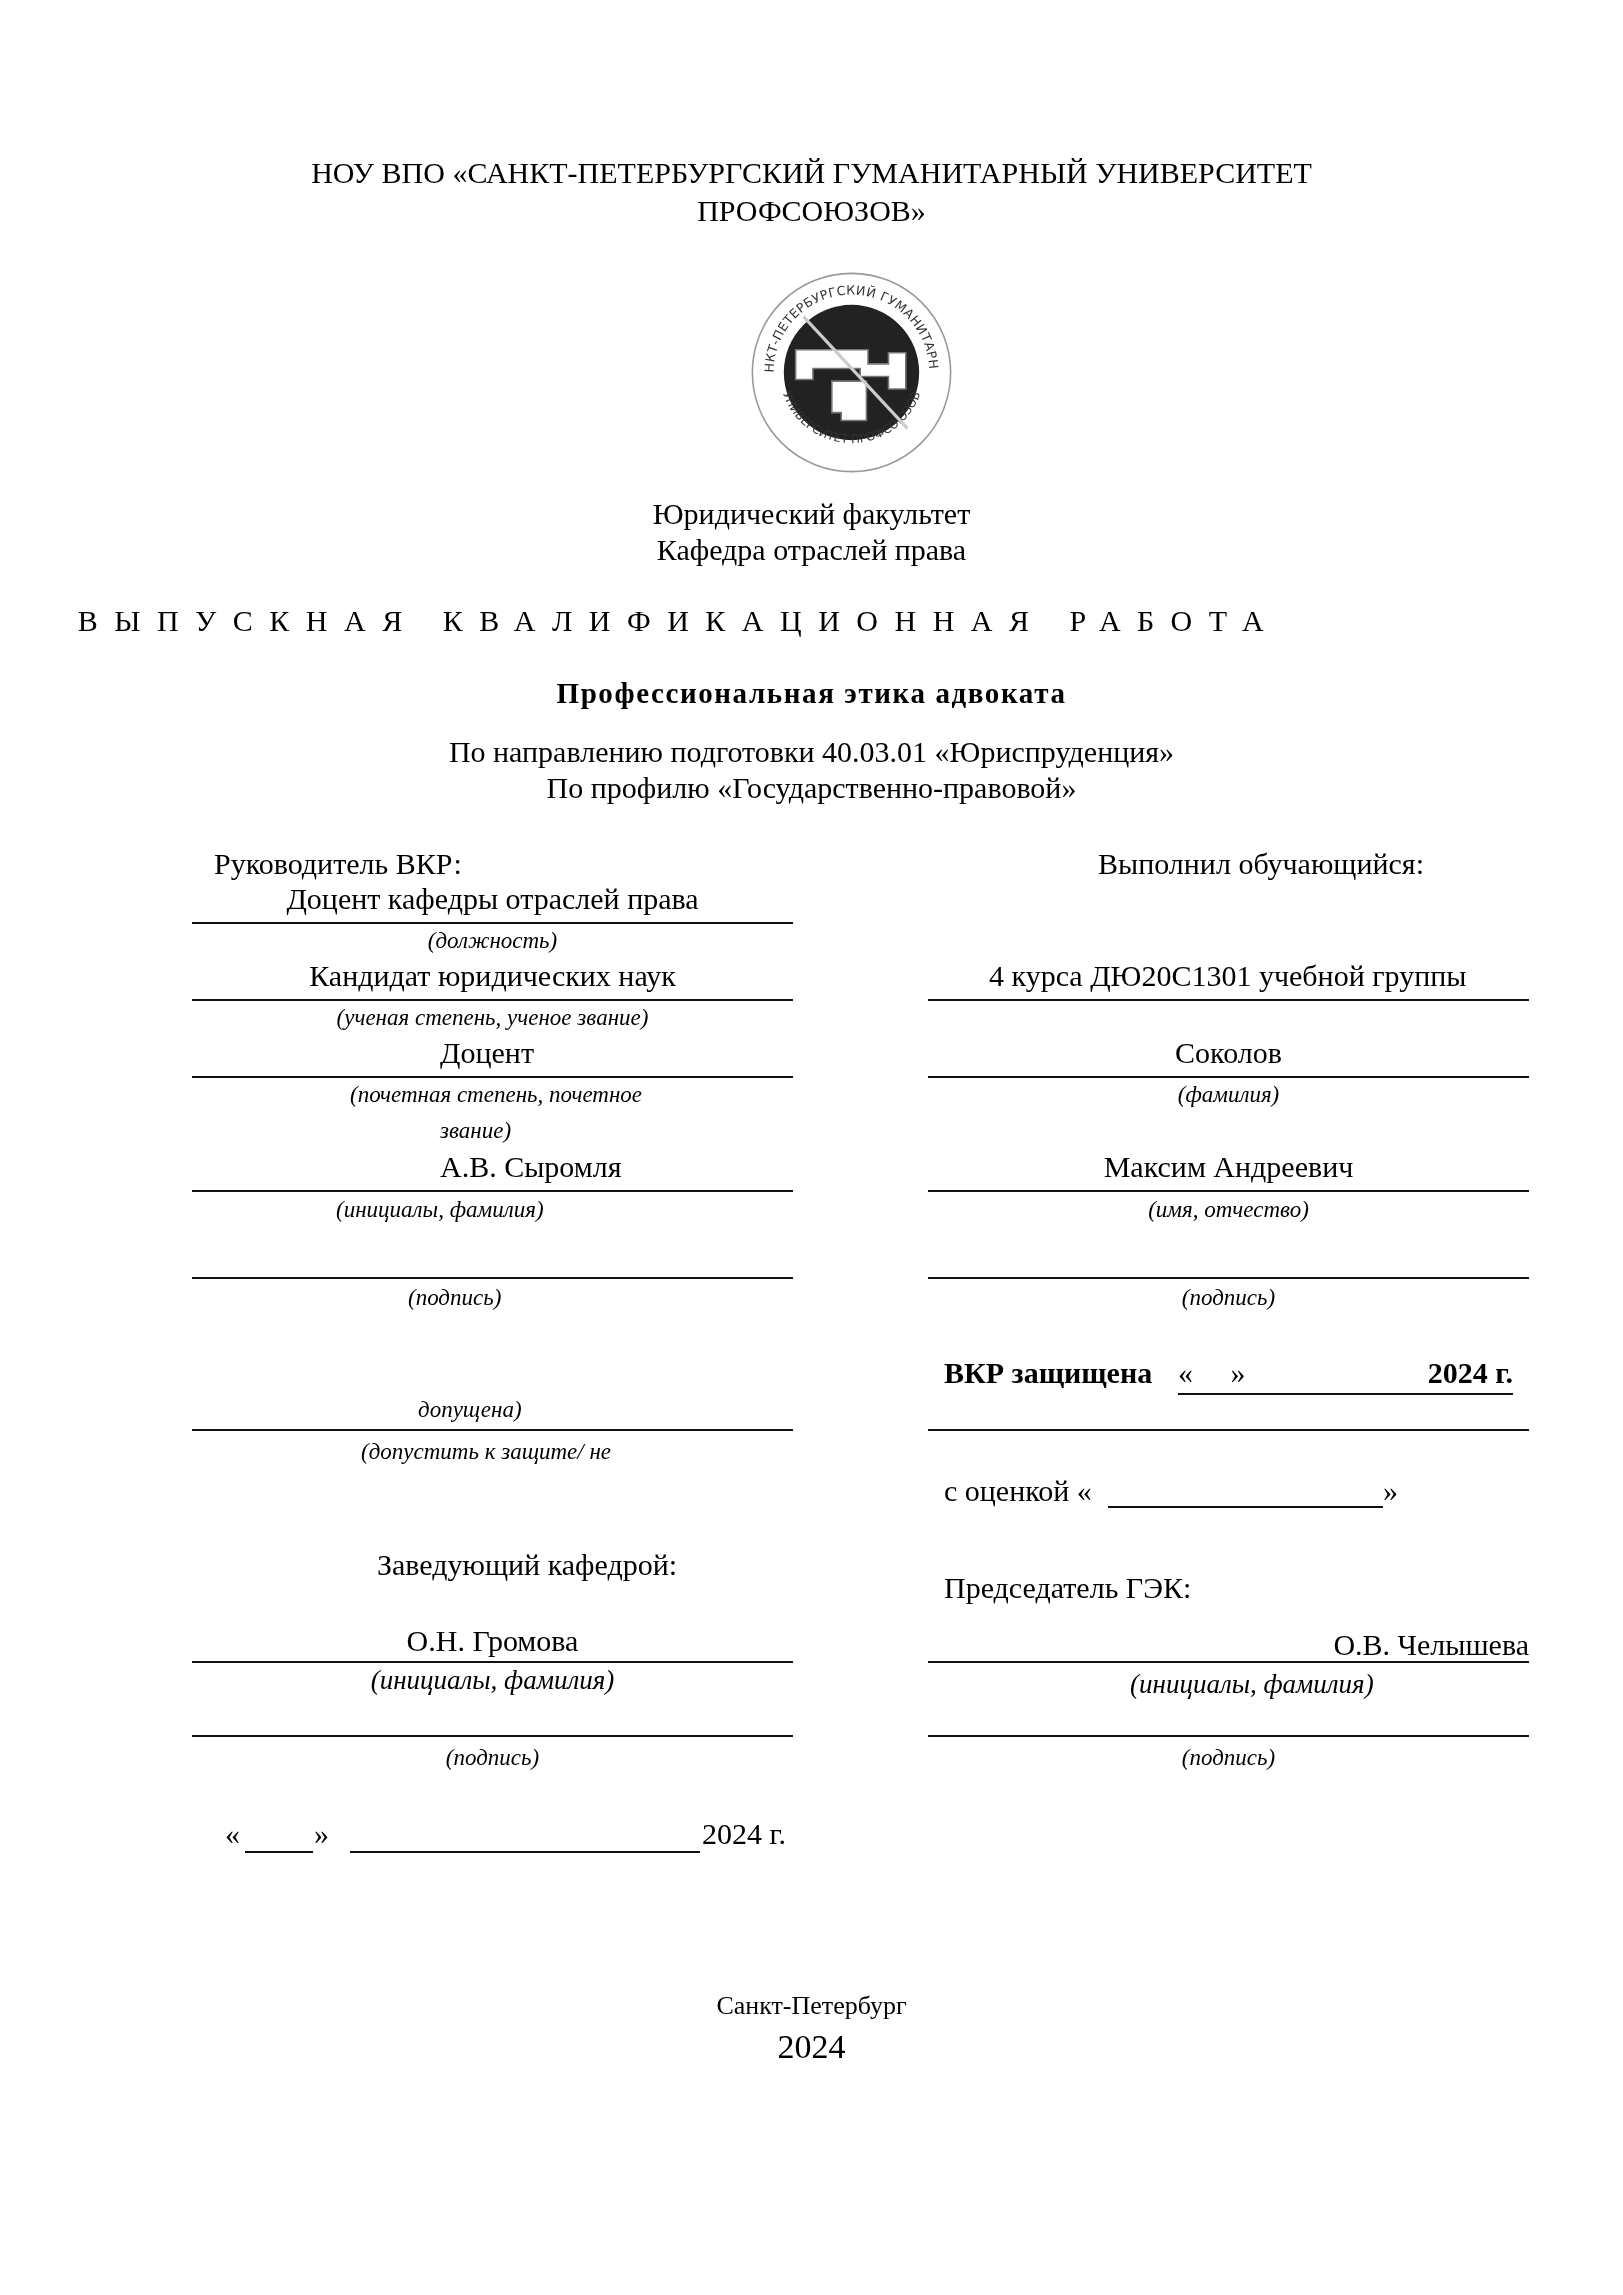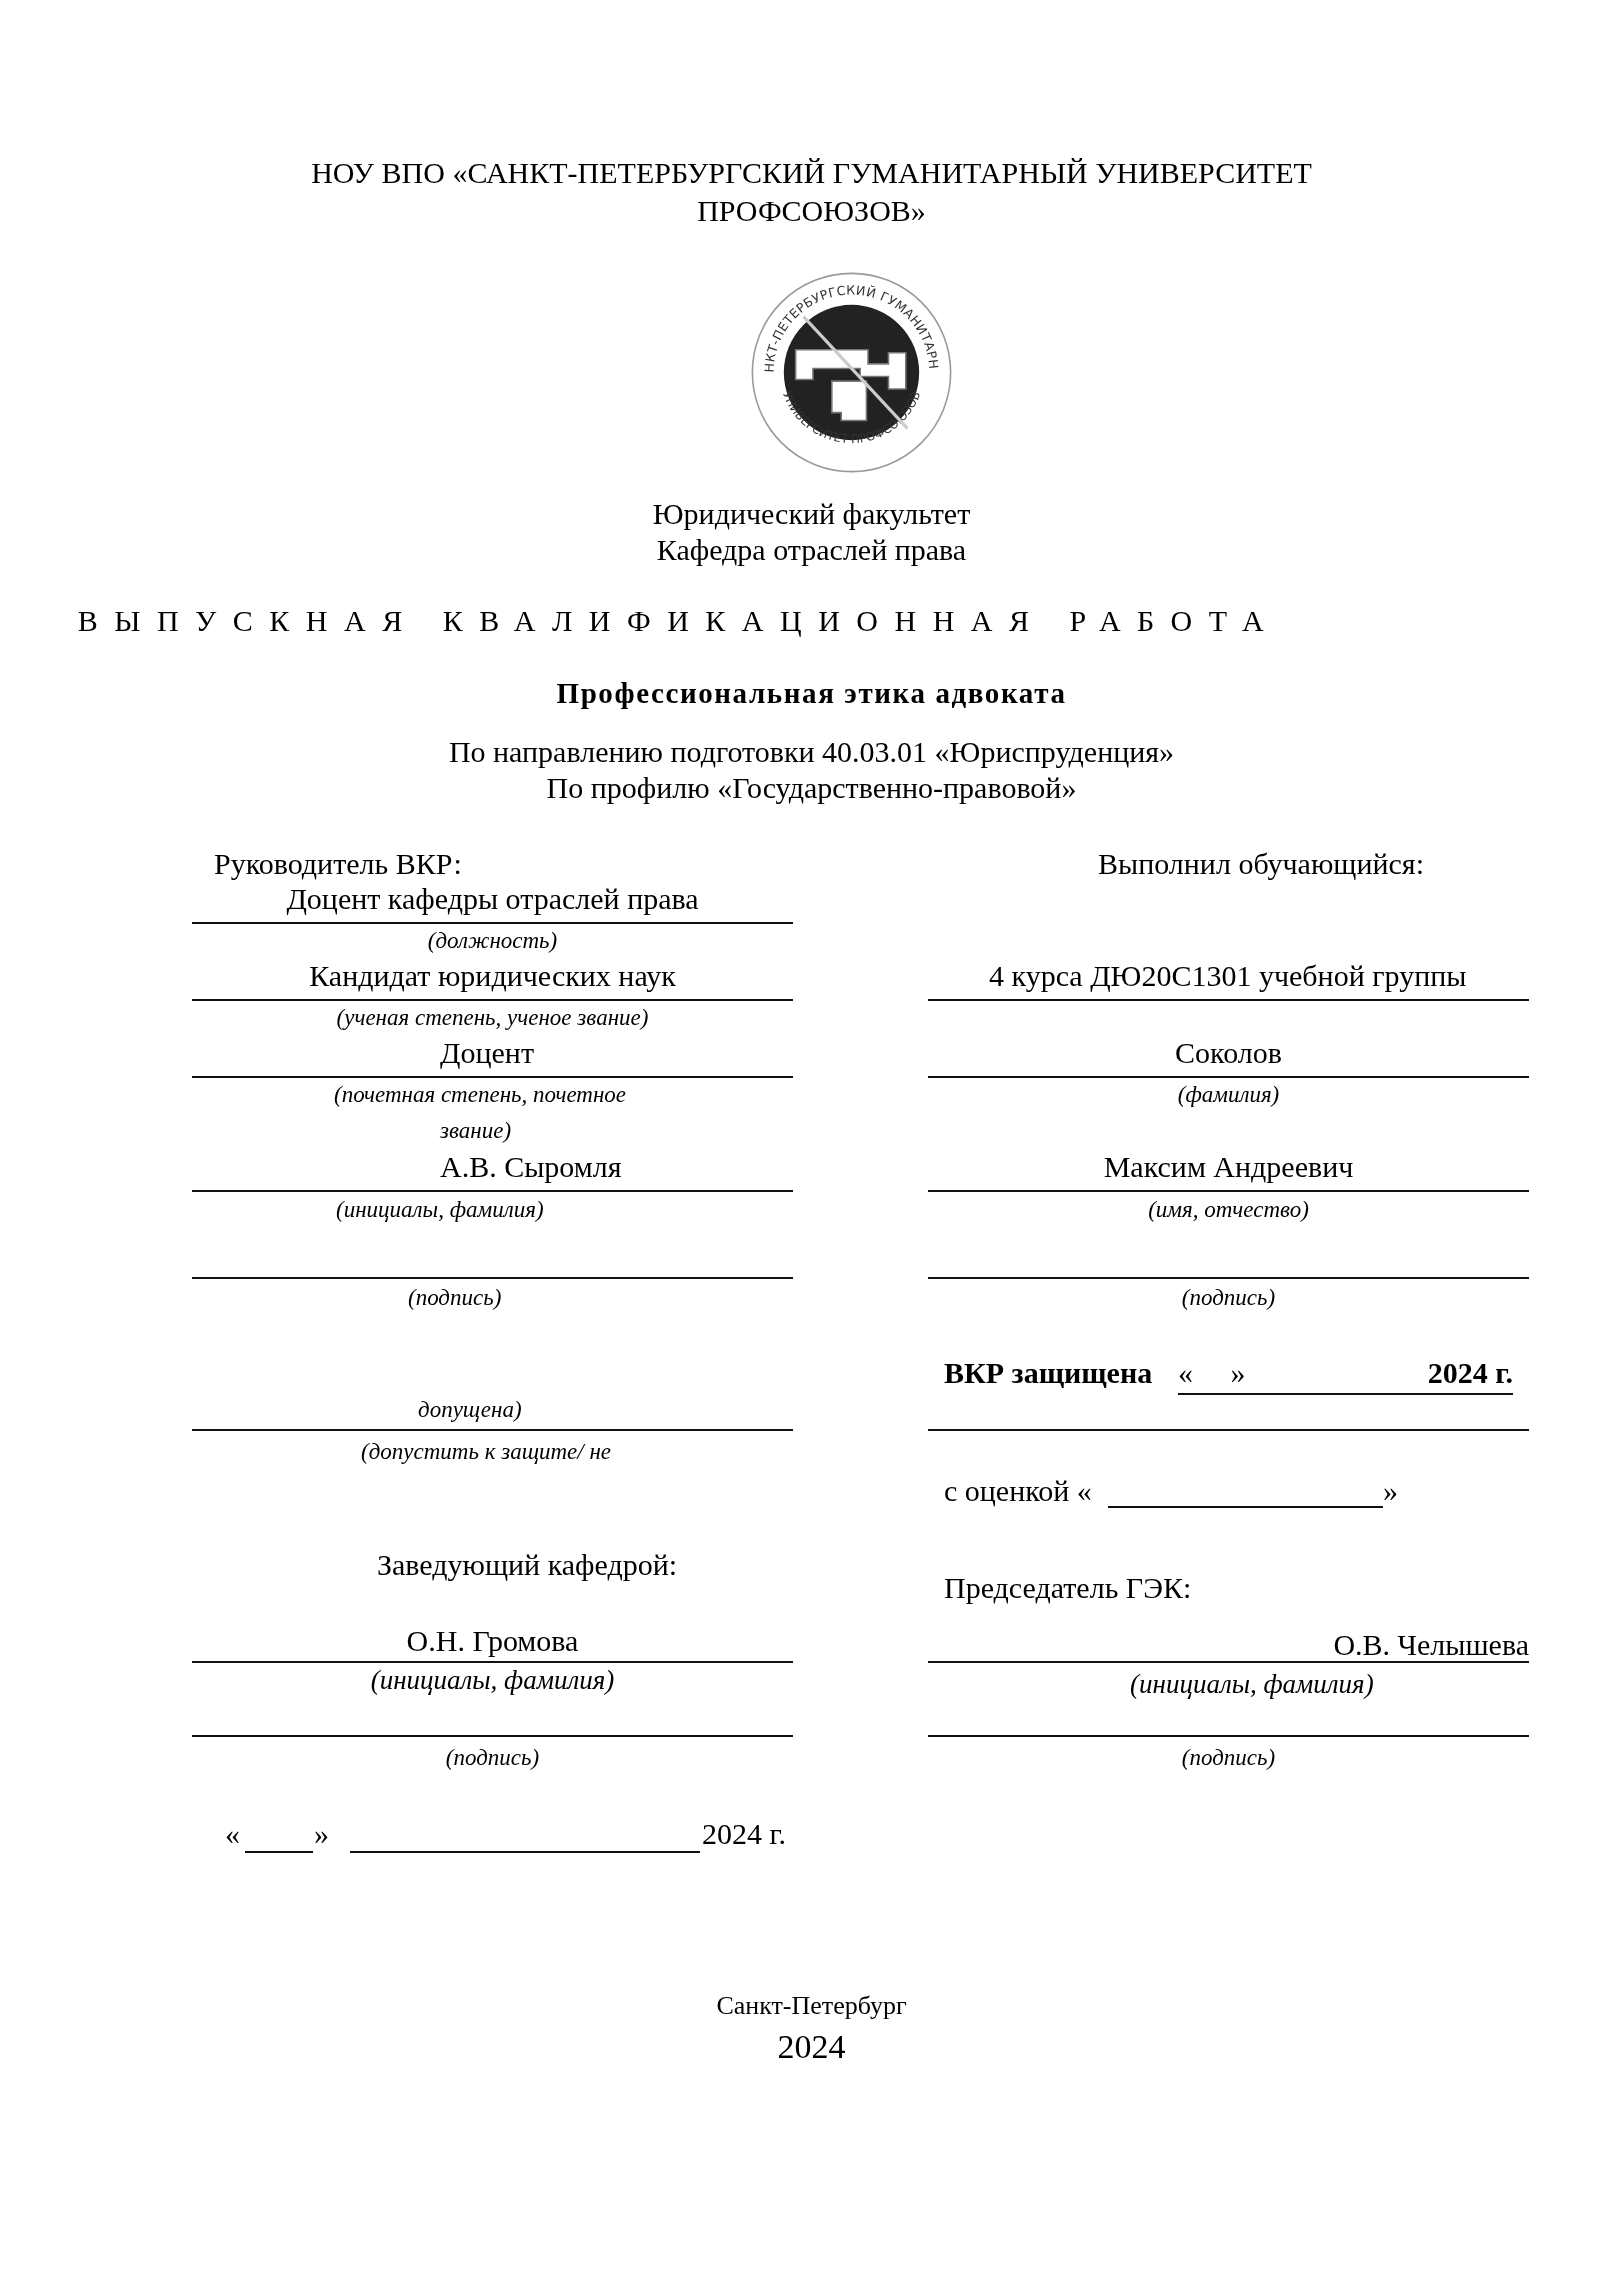--- a/index.html
+++ b/index.html
@@ -54,21 +54,21 @@
 <div class="abs c t38" style="left:192px;width:601px;top:881px;">Доцент кафедры отраслей права</div>
 <div class="line" style="left:192px;width:601px;top:922px;"></div>
 <div class="abs c t36 it" style="left:192px;width:601px;top:923px;">(должность)</div>
 
 <div class="abs c t38" style="left:192px;width:601px;top:958px;">Кандидат юридических наук</div>
 <div class="line" style="left:192px;width:601px;top:999px;"></div>
 <div class="abs c t36 it" style="left:192px;width:601px;top:1000px;">(ученая степень, ученое звание)</div>
 
 <div class="abs t38" style="left:440px;top:1035px;">Доцент</div>
 <div class="line" style="left:192px;width:601px;top:1076px;"></div>
-<div class="abs t36 it" style="left:334px;top:1077px;">(почетная степень, почетное</div>
+<div class="abs t36 it" style="left:350px;top:1077px;">(почетная степень, почетное</div>
 <div class="abs t36 it" style="left:440px;top:1113px;">звание)</div>
 
 <div class="abs t38" style="left:440px;top:1149px;text-align:right;">А.В. Сыромля</div>
 <div class="line" style="left:192px;width:601px;top:1190px;"></div>
 <div class="abs t36 it" style="left:336px;top:1192px;">(инициалы, фамилия)</div>
 
 <div class="line" style="left:192px;width:601px;top:1277px;"></div>
 <div class="abs t36 it" style="left:408px;top:1280px;">(подпись)</div>
 
 <div class="line" style="left:192px;width:601px;top:1429px;"></div>

